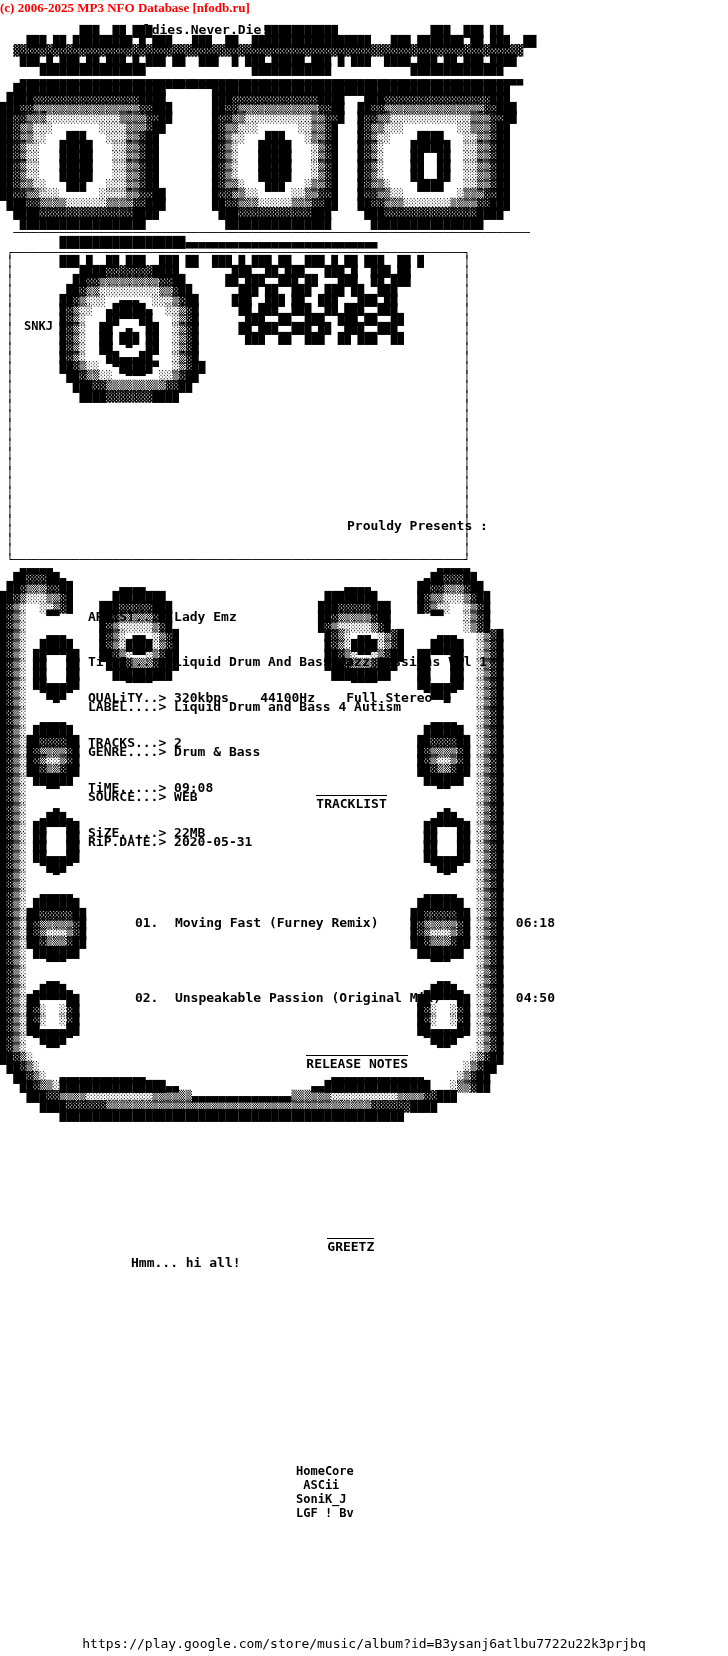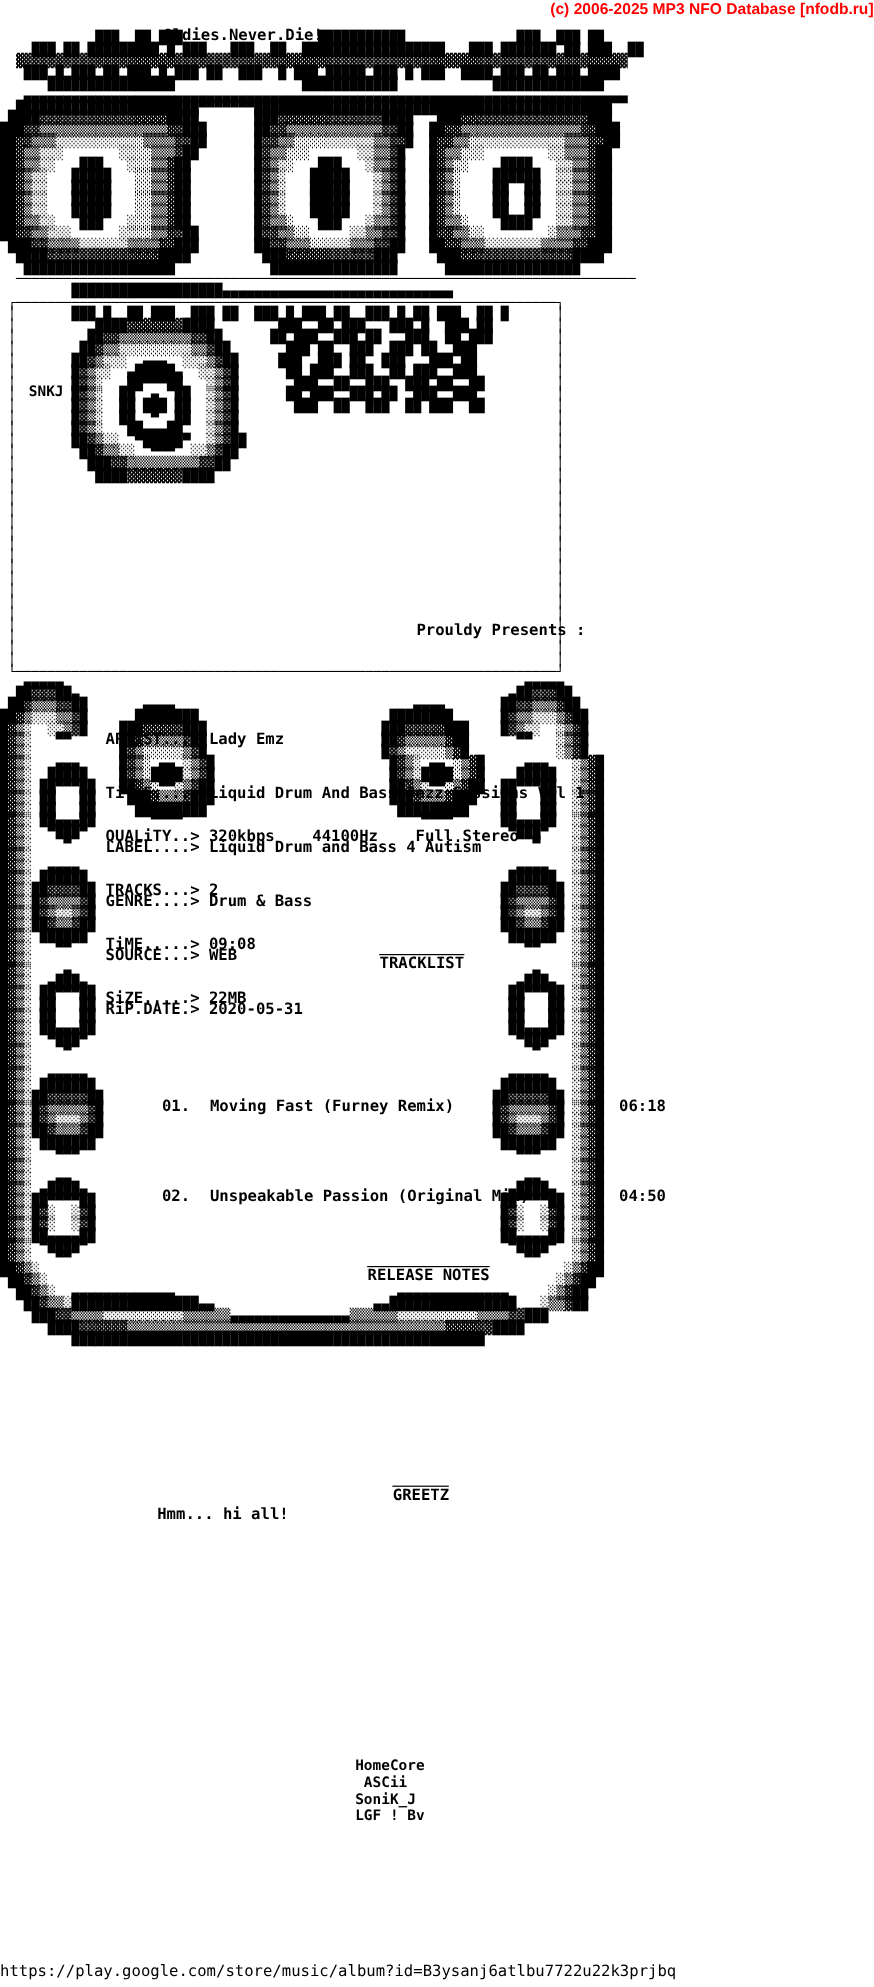--- a/index.html
+++ b/index.html
@@ -14,35 +14,36 @@
     font-family: "DejaVu Sans Mono", monospace;
     overflow: hidden;
   }
 
   
   .copyright {
     position: absolute;
     top: 0px;
     left: 0;
     width: 728px;
-    text-align: right;
-    font-family: Liberation Sans, sans-serif;
+    text-align: left;
+    font-family: Liberation Serif, serif;
     font-size: 13px;
     font-weight: bold;
     color: #ff0000;
     letter-spacing: 0px;
     line-height: 16px;
   }
 
   
   .bottom-url {
     position: absolute;
     bottom: 4px;
     left: 0;
     width: 728px;
+    text-align: center;
     font-family: "DejaVu Sans Mono", monospace;
     font-size: 13px;
     color: #000000;
     line-height: 16px;
   }
 
   
   #nfo {
     position: absolute;
     top: 16px;

